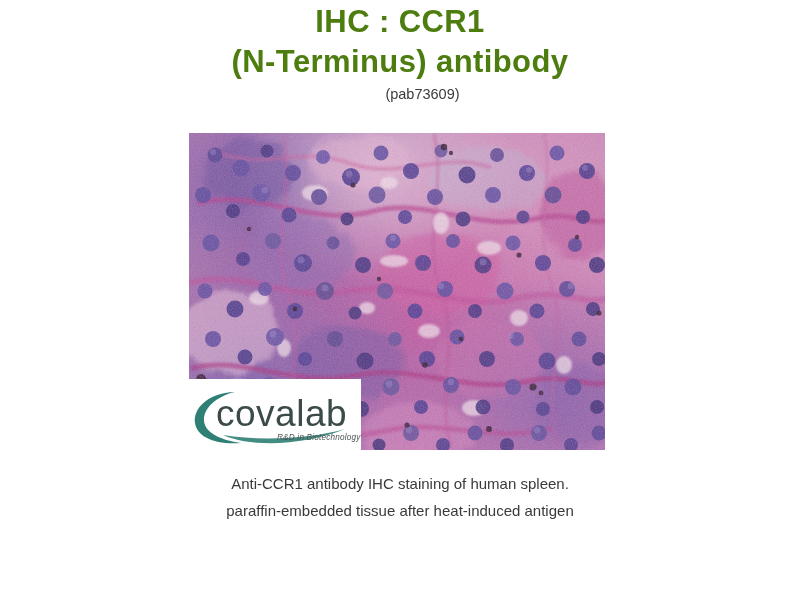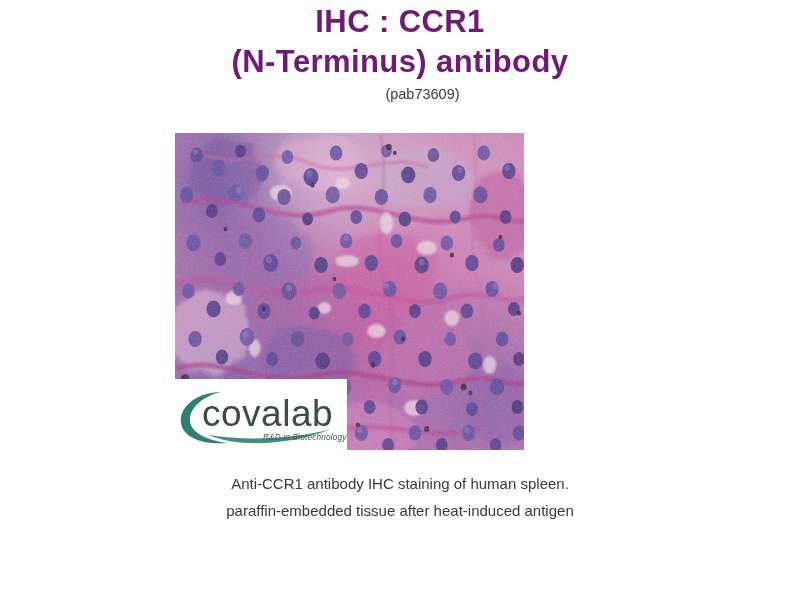--- a/index.html
+++ b/index.html
@@ -17,40 +17,40 @@
 
   
   .title-block {
     width: 800px;
     padding-top: 2px;
     text-align: center;
   }
   .title-line {
     font-size: 31px;
     font-weight: bold;
-    color: #701a75;
+    color: #4d7c0f;
     letter-spacing: 0.4px;
     line-height: 40px;
     white-space: nowrap;
   }
   .title-sub {
     font-size: 14.5px;
     font-weight: normal;
     color: #3b3b3b;
     line-height: 20px;
     margin-top: 2px;
     padding-left: 45px;
   }
 
   
   .figure-wrap {
     position: absolute;
-    left: 175px;
+    left: 189px;
     top: 133px;
-    width: 349px;
+    width: 416px;
     height: 317px;
   }
 
   .micrograph {
     position: absolute;
     inset: 0;
     overflow: hidden;
     background-color: #c487b4;
   }
   .micro-svg {

